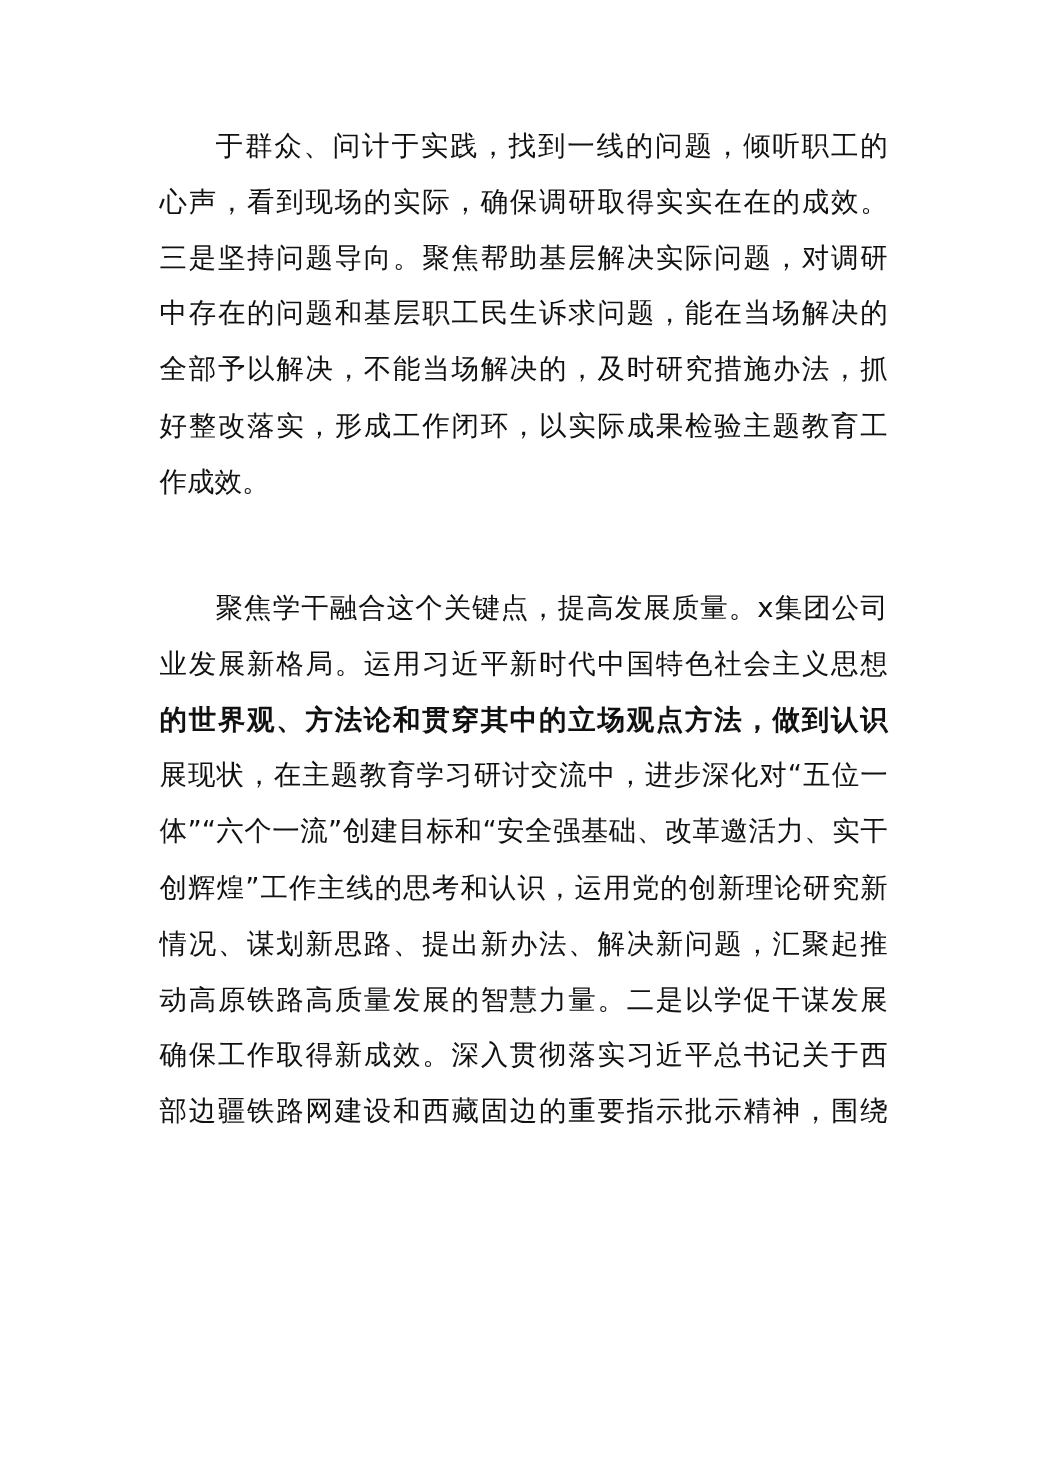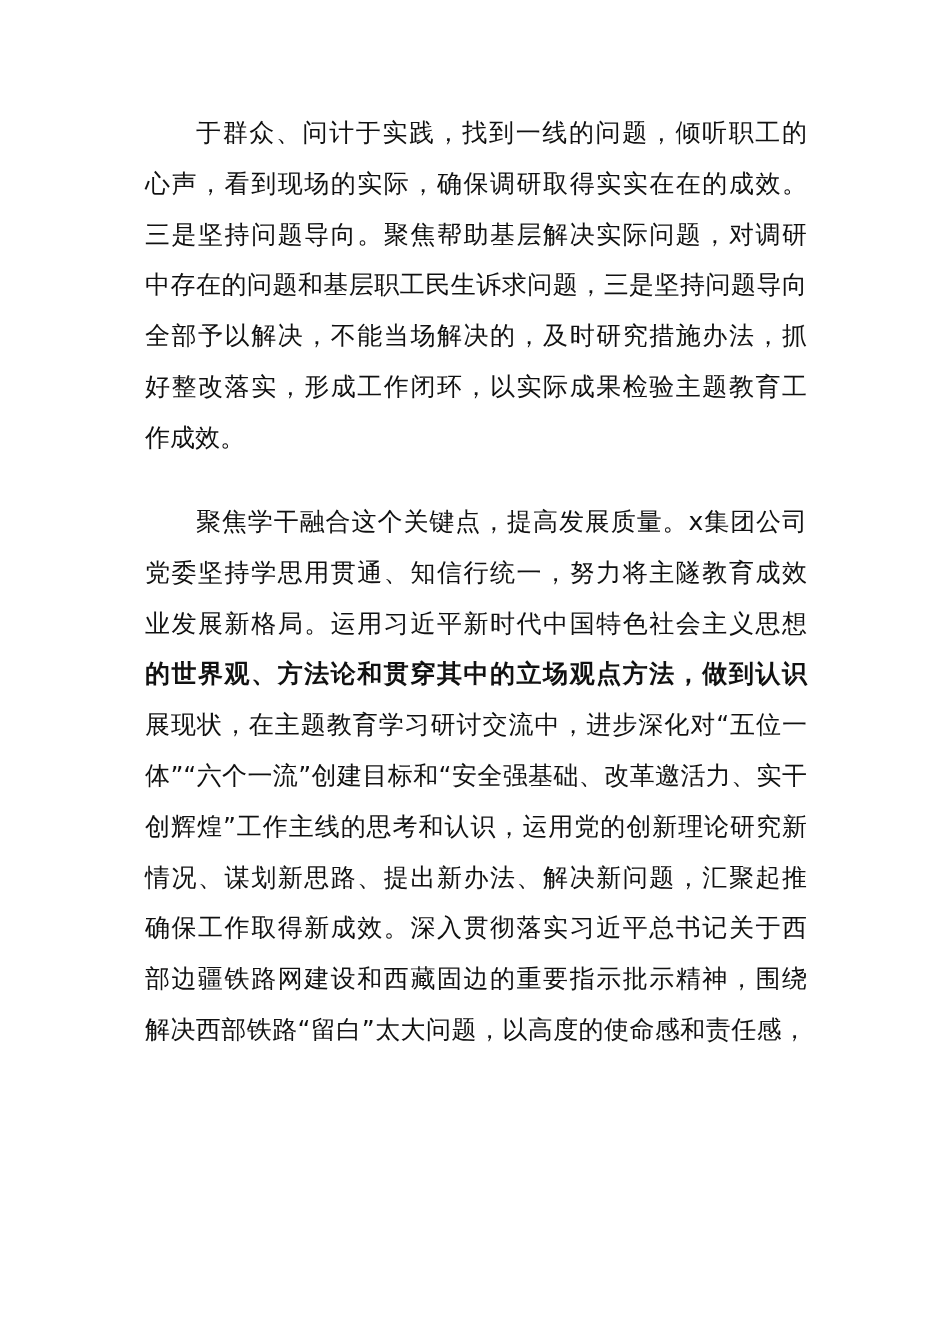--- a/index.html
+++ b/index.html
@@ -23,33 +23,32 @@
 </style>
 </head>
 <body>
 
 <div class="page">
 
   <div class="para" style="top:108px;">
     <span class="line" style="padding-left: 51px; letter-spacing: 0px;">于群众、问计于实践，找到一线的问题，倾听职工的</span>
     <span class="line" style="letter-spacing: 0px;">心声，看到现场的实际，确保调研取得实实在在的成效。</span>
     <span class="line" style="letter-spacing: 0px;">三是坚持问题导向。聚焦帮助基层解决实际问题，对调研</span>
-    <span class="line" style="letter-spacing: 0px;">中存在的问题和基层职工民生诉求问题，三是坚持问题导向</span>
+    <span class="line" style="letter-spacing: 0px;">中存在的问题和基层职工民生诉求问题，能在当场解决的</span>
     <span class="line" style="letter-spacing: 0px;">全部予以解决，不能当场解决的，及时研究措施办法，抓</span>
     <span class="line" style="letter-spacing: 0px;">好整改落实，形成工作闭环，以实际成果检验主题教育工</span>
     <span class="line last">作成效。</span>
   </div>
 
-  <div class="para" style="top:497px;">
+  <div class="para" style="top:528px;">
     <span class="line" style="padding-left: 51px; letter-spacing: 0px;">聚焦学干融合这个关键点，提高发展质量。x集团公司</span>
-    <span class="line" style="letter-spacing: 0px;">党委坚持学思用贯通、知信行统一，努力将主隧教育成效</span>
     <span class="line" style="letter-spacing: 0px;">业发展新格局。运用习近平新时代中国特色社会主义思想</span>
     <span class="line" style="letter-spacing: 0px; font-weight: bold;">的世界观、方法论和贯穿其中的立场观点方法，做到认识</span>
     <span class="line" style="letter-spacing: 0px;">展现状，在主题教育学习研讨交流中，进步深化对“五位一</span>
     <span class="line" style="letter-spacing: 0px;">体”“六个一流”创建目标和“安全强基础、改革邀活力、实干</span>
     <span class="line" style="letter-spacing: 0px;">创辉煌”工作主线的思考和认识，运用党的创新理论研究新</span>
     <span class="line" style="letter-spacing: 0px;">情况、谋划新思路、提出新办法、解决新问题，汇聚起推</span>
+    <span class="line" style="letter-spacing: 0px;">动高原铁路高质量发展的智慧力量。二是以学促干谋发展</span>
     <span class="line" style="letter-spacing: 0px;">确保工作取得新成效。深入贯彻落实习近平总书记关于西</span>
     <span class="line" style="letter-spacing: 0px;">部边疆铁路网建设和西藏固边的重要指示批示精神，围绕</span>
-    <span class="line" style="letter-spacing: 0px;">解决西部铁路“留白”太大问题，以高度的使命感和责任感，</span>
   </div>
 
 </div>
 
 </body></html>

